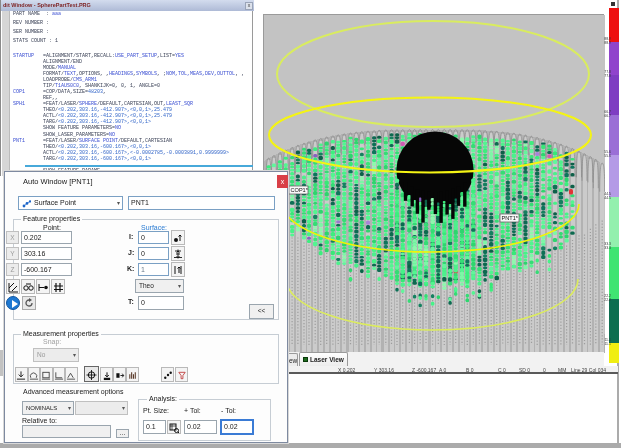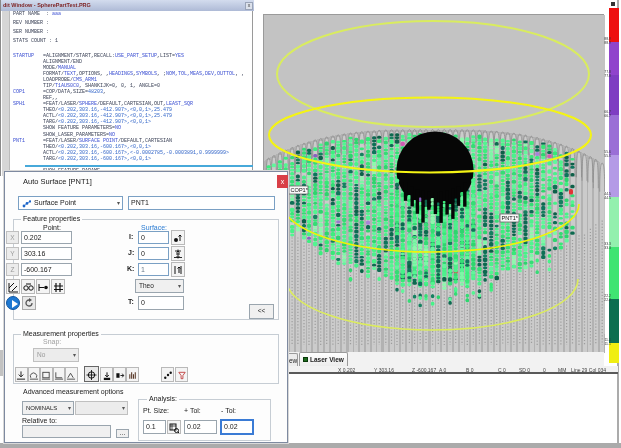--- a/index.html
+++ b/index.html
@@ -2380,21 +2380,21 @@
 <i class="k">          THEO/</i><i class="c">&lt;0.202,303.16,-600.167&gt;,&lt;0,0,1&gt;</i>
 <i class="k">          ACTL/</i><i class="c">&lt;0.202,303.16,-600.167&gt;,&lt;-0.0002785,-0.0003891,0.9999999&gt;</i>
 <i class="k">          TARG/</i><i class="c">&lt;0.202,303.16,-600.167&gt;,&lt;0,0,1&gt;</i></pre>
   <div id="blueline"></div>
   <div id="cutline">SHOW FEATURE PARAME</div>
   <div id="ewtitle">dit Window - SpherePartTest.PRG</div>
   <div id="ewclose">x</div>
 </div>
 
 <div id="dlg">
-  <div class="lbl" style="left:18px;top:5px;font-size:7.5px">Auto Surface [PNT1]</div>
+  <div class="lbl" style="left:18px;top:5px;font-size:7.5px">Auto Window [PNT1]</div>
   <div id="dlgclose">x</div>
 
   <div class="combo" style="left:13px;top:24px;width:105px;height:14px">
     <svg style="position:absolute;left:3px;top:3px" width="9" height="8" viewBox="0 0 9 8">
       <circle cx="2" cy="6" r="1.4" fill="#1d66c9"></circle>
         <circle cx="5" cy="3.4" r="1.4" fill="#1d66c9"></circle>
       <circle cx="8" cy="1.4" r="1.2" fill="#1d66c9"></circle>
         <path d="M2,6 L5,3.4 L8,1.4" stroke="#1d66c9" stroke-width="0.7" fill="none"></path>
       </svg>
     <span style="padding-left:15px">Surface Point</span><span class="arr">▾</span></div>

